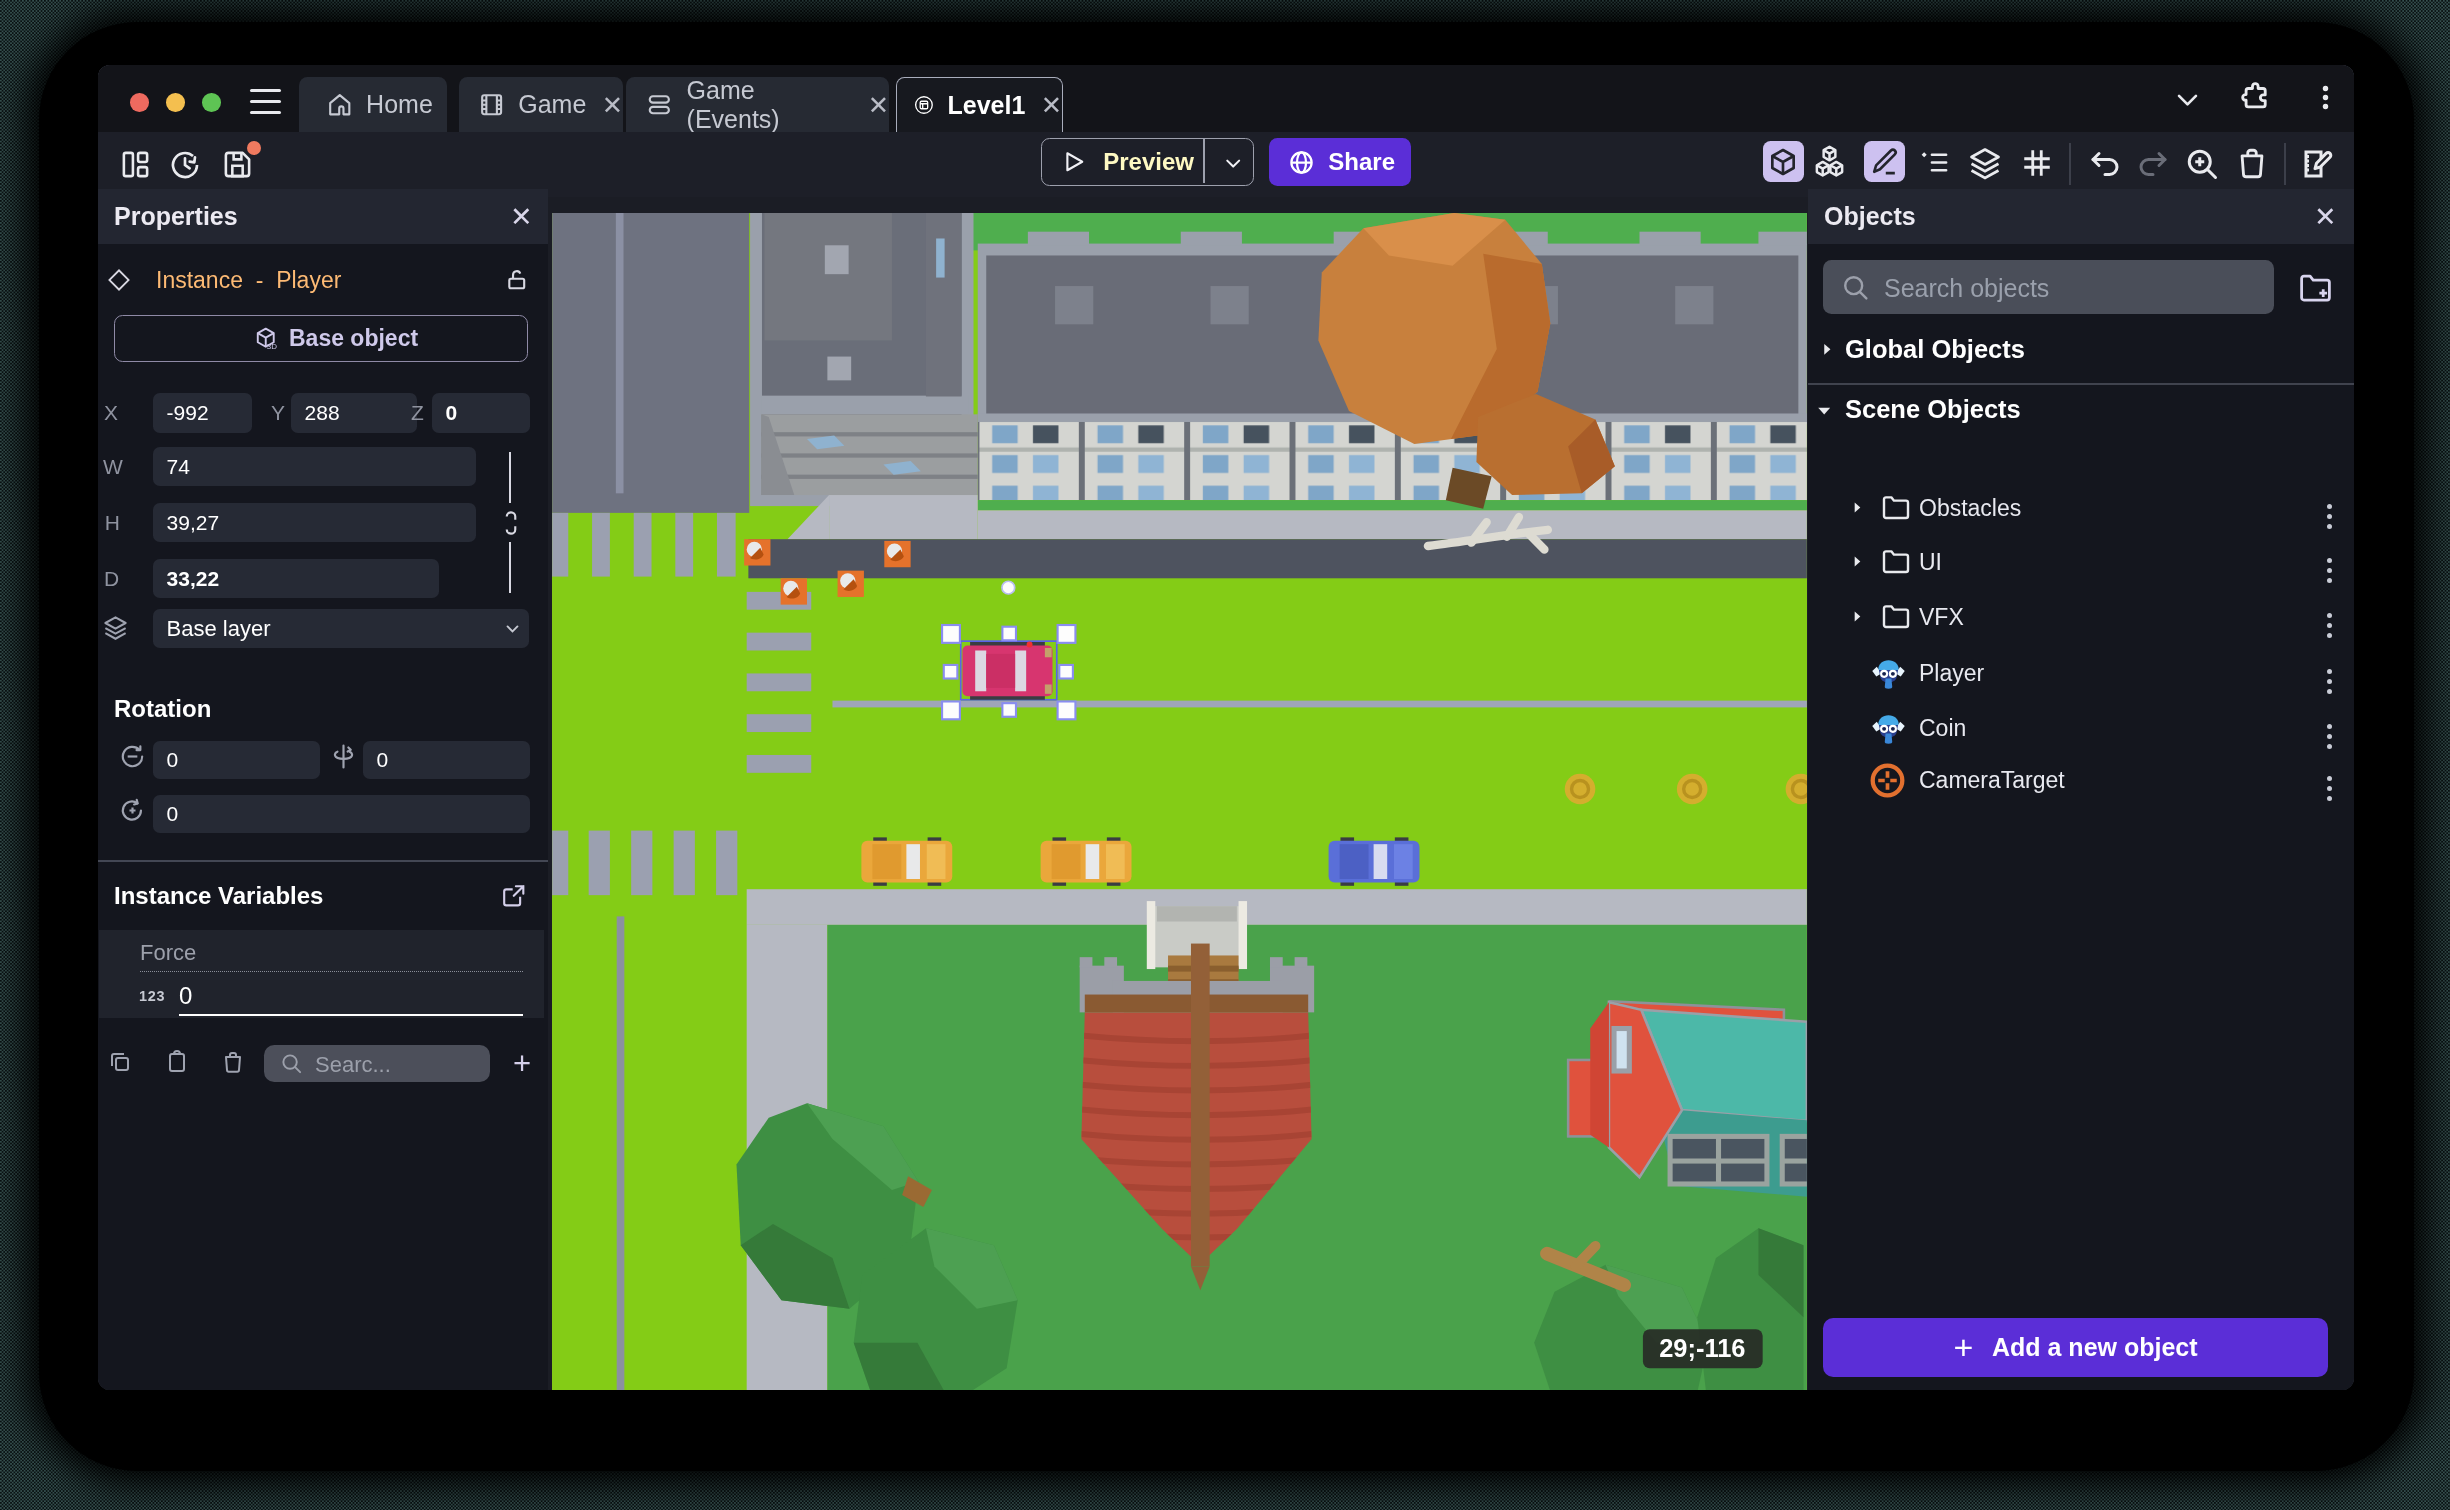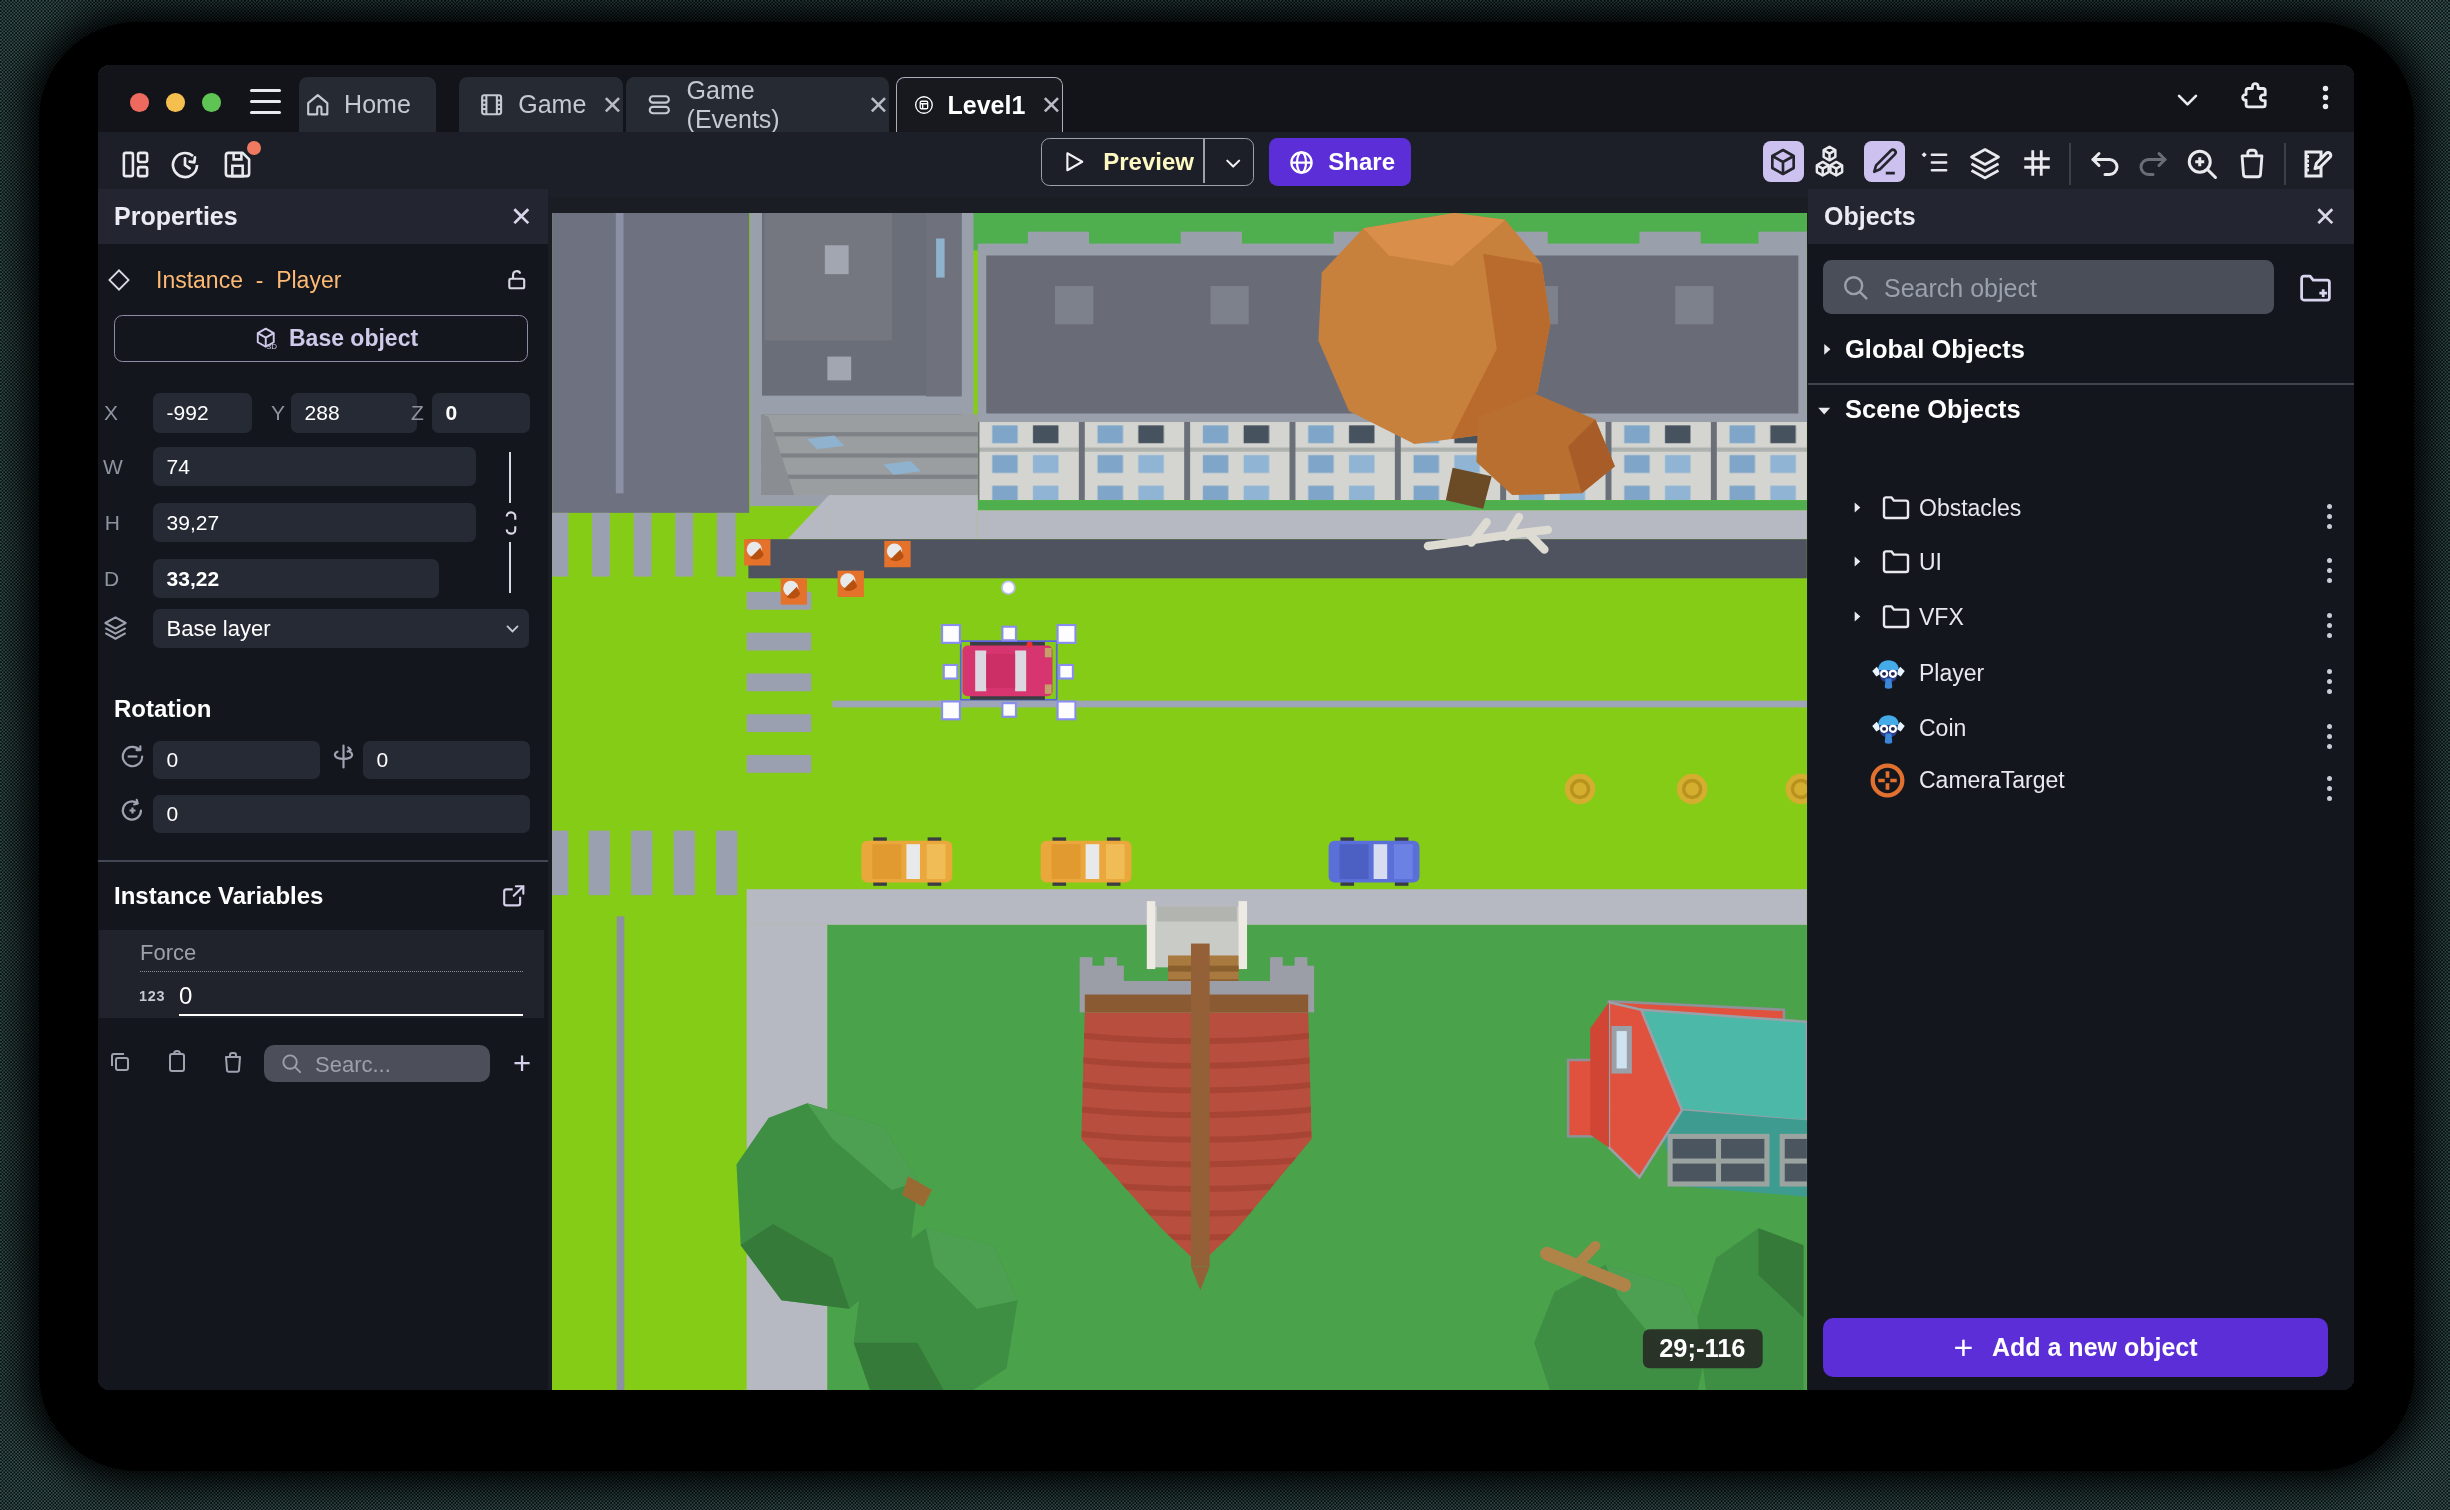--- a/index.html
+++ b/index.html
@@ -50,21 +50,21 @@
 
   <div id="tabbar">
     <div class="tl" style="left:32px; background:#ee6a5f;"></div>
     <div class="tl" style="left:68px; background:#f4bf4f;"></div>
     <div class="tl" style="left:104px; background:#5ec454;"></div>
     <div id="burger" class="abs" style="left:152px; top:24px; width:31px; height:27px;">
       <span style="top:0"></span>
         <span style="top:11px"></span>
         <span style="top:22px"></span>
     </div>
-    <div class="tab" style="left:201px; width:137px; padding-left:6px;">
+    <div class="tab" style="left:201px; width:148px; padding-left:28px;">
       <svg width="25.5" height="25.5" viewBox="0 0 24 24" fill="none" stroke="#c6c9d2" stroke-width="2">
           <path d="M3 10.5 12 3l9 7.5V21h-5.5v-5.5a2 2 0 0 0-4 0V21H3z" stroke-linejoin="round"></path>
         </svg>
       Home
     </div>
     <div class="tab" style="left:361px; width:164px; padding-left:20.4px;">
       <svg width="25.5" height="25.5" viewBox="0 0 24 24" fill="none" stroke="#c6c9d2" stroke-width="2">
           <rect x="3" y="3" width="18" height="18" rx="2"></rect>
           <path d="M7 3v18M17 3v18M3 8h4M3 12h4M3 16h4M17 8h4M17 12h4M17 16h4"></path>
         </svg>
@@ -294,21 +294,21 @@
 
   <div class="panel-hd" style="left:1710px; top:124px; width:546px; padding-left:16px;">Objects</div>
   <div class="closex" style="left:2216px; top:136px;">✕</div>
   <div class="panel-bd" style="left:1710px; top:179px; width:546px; height:1146px;"></div>
 
   <div class="abs" style="left:1725px; top:195px; width:451px; height:54px; background:#4a4e59; border-radius:8.5px;"></div>
   <svg class="abs" style="left:1743px; top:208px;" width="29" height="29" viewBox="0 0 24 24" fill="none" stroke="#9ca0ab" stroke-width="2">
       <circle cx="10.5" cy="10.5" r="7"></circle>
       <path d="M16 16l5 5" stroke-linecap="round"></path>
     </svg>
-  <div class="abs" style="left:1786px; top:209px; font-size:25px; color:#9aa0ac;">Search object</div>
+  <div class="abs" style="left:1786px; top:209px; font-size:25px; color:#9aa0ac;">Search objects</div>
   <svg class="abs" style="left:2199px; top:205px;" width="37" height="37" viewBox="0 0 24 24" fill="none" stroke="#d8d4ee" stroke-width="1.8">
       <path d="M3 7V5.5A1.5 1.5 0 0 1 4.5 4h4l2 2.5h9A1.5 1.5 0 0 1 21 8v10a1.5 1.5 0 0 1-1.5 1.5h-15A1.5 1.5 0 0 1 3 18z" stroke-linejoin="round"></path>
       <path d="M17 12.5v5M14.5 15h5"></path>
     </svg>
 
   <div class="abs" style="left:1720px; top:275px; color:#e9eaee;">
     <svg width="18.7" height="18.7" viewBox="0 0 24 24">
         <path d="M8 5l8 7-8 7z" fill="#e9eaee"></path>
       </svg>
   </div>

